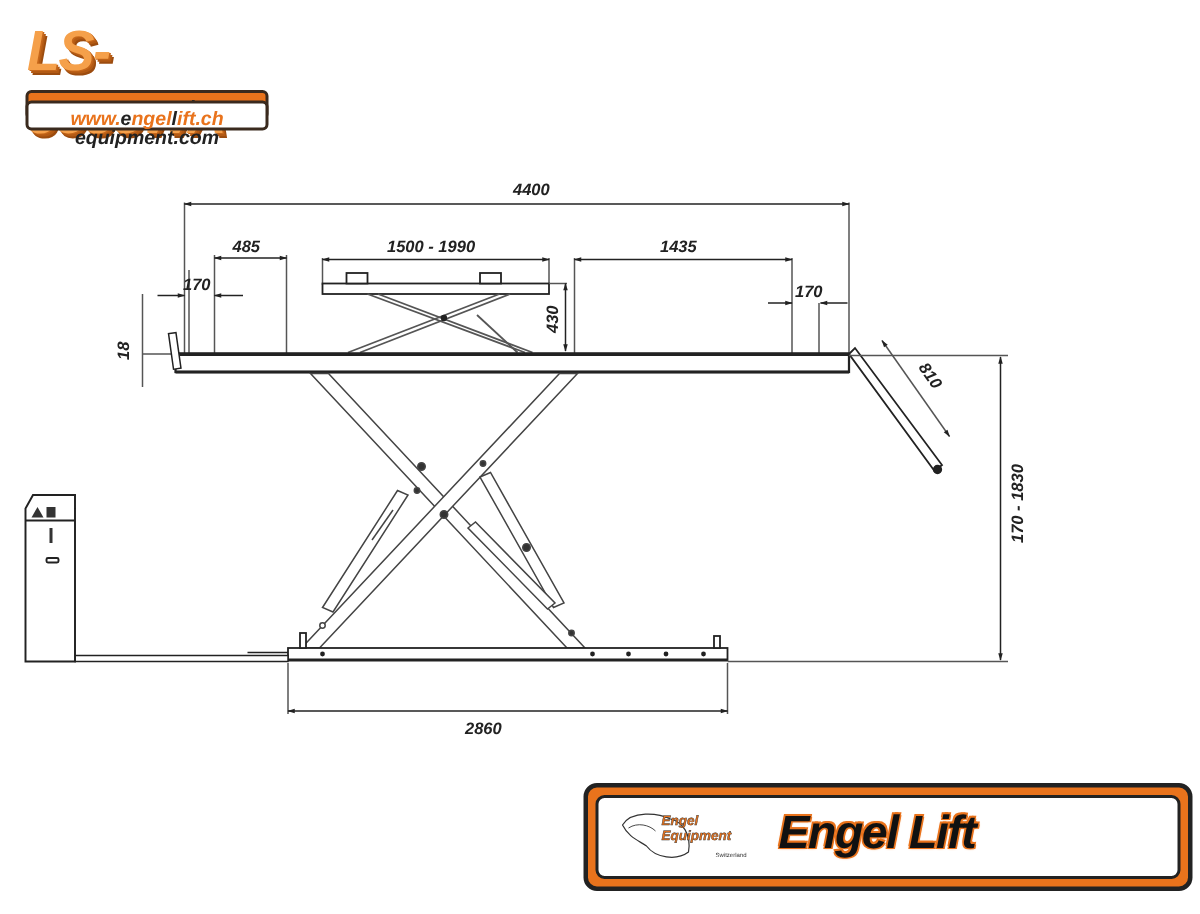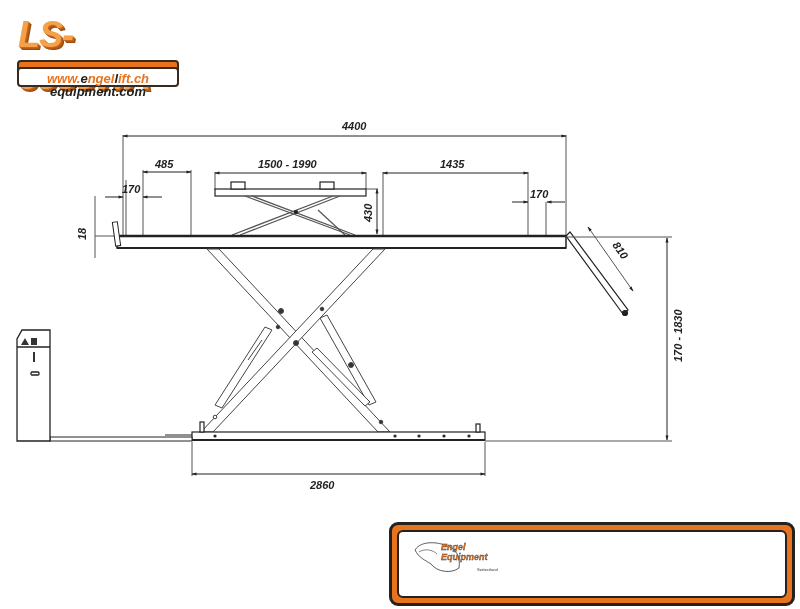--- a/index.html
+++ b/index.html
@@ -15,21 +15,21 @@
     position:absolute; left:17px; width:162px; height:20px; border-radius:4px;
     font-family:"Liberation Sans", sans-serif; font-weight:bold; font-style:italic;
     font-size:13px; line-height:20px; text-align:center; box-sizing:border-box;
   }
   .url-box.primary { top:60px; background:#e9731c; color:#222; border:2px solid #3a2a1e; }
   .url-box.secondary { top:67px; background:#fff; color:#e9731c; border:2px solid #3a2a1e; }
   .url-box.secondary .hl { color:#222; }
   svg.drawing { position:absolute; left:0; top:0; }
   .dim { font-family:"Liberation Sans", sans-serif; font-weight:bold; font-style:italic; font-size:11px; fill:#222; }
   .footer-logo {
-    position:absolute; left:389px; top:522px; width:406px; height:84px;
+    position:absolute; left:389px; top:522px; width:406px; height:72px;
     border:3px solid #222; border-radius:9px; box-sizing:border-box; background:#e9731c;
   }
   .footer-inner {
     position:absolute; left:5px; top:5px; right:5px; bottom:5px; background:#fff;
     border:2px solid #222; border-radius:6px;
   }
   .brand-small { position:absolute; left:42px; top:10px; font-family:"Liberation Sans", sans-serif; font-weight:bold; font-style:italic; font-size:9px; color:#e9731c; line-height:10px; -webkit-text-stroke:0.3px #333; }
   .brand-sub { position:absolute; left:78px; top:35px; font-size:4px; color:#333; font-family:"Liberation Sans", sans-serif; }
   .brand-main { position:absolute; left:120px; top:4px; font-family:"Liberation Sans", sans-serif; font-weight:bold; font-style:italic; font-size:31px; letter-spacing:-1px; color:#111; line-height:38px; text-shadow: 0 0 2px #e9731c, 1px 1px 0 #e9731c, -1px -1px 0 #e9731c, 1px -1px 0 #e9731c, -1px 1px 0 #e9731c; }
   .brand-url { position:absolute; left:270px; top:14px; font-family:"Liberation Sans", sans-serif; font-weight:bold; font-style:italic; font-size:10px; color:#e9731c; -webkit-text-stroke:0.3px #3a2a1e; }
@@ -195,14 +195,15 @@
   <div class="footer-inner">
     <svg width="55" height="40" style="position:absolute;left:12px;top:6px;">
       <path d="M4,12 C10,2 28,4 36,8 C44,10 50,18 48,30 C40,36 26,34 20,26 C14,22 8,20 4,12 Z" fill="none" stroke="#333" stroke-width="0.8"></path>
       <path d="M8,14 C14,10 22,12 26,16" fill="none" stroke="#333" stroke-width="0.6"></path>
     </svg>
     <div class="brand-small">
       <div>Engel</div>
       <div>Equipment</div>
     </div>
     <div class="brand-sub">Switzerland</div>
+    <div class="brand-main">Engel Lift</div>
   </div>
 </div>
 
 </body></html>

